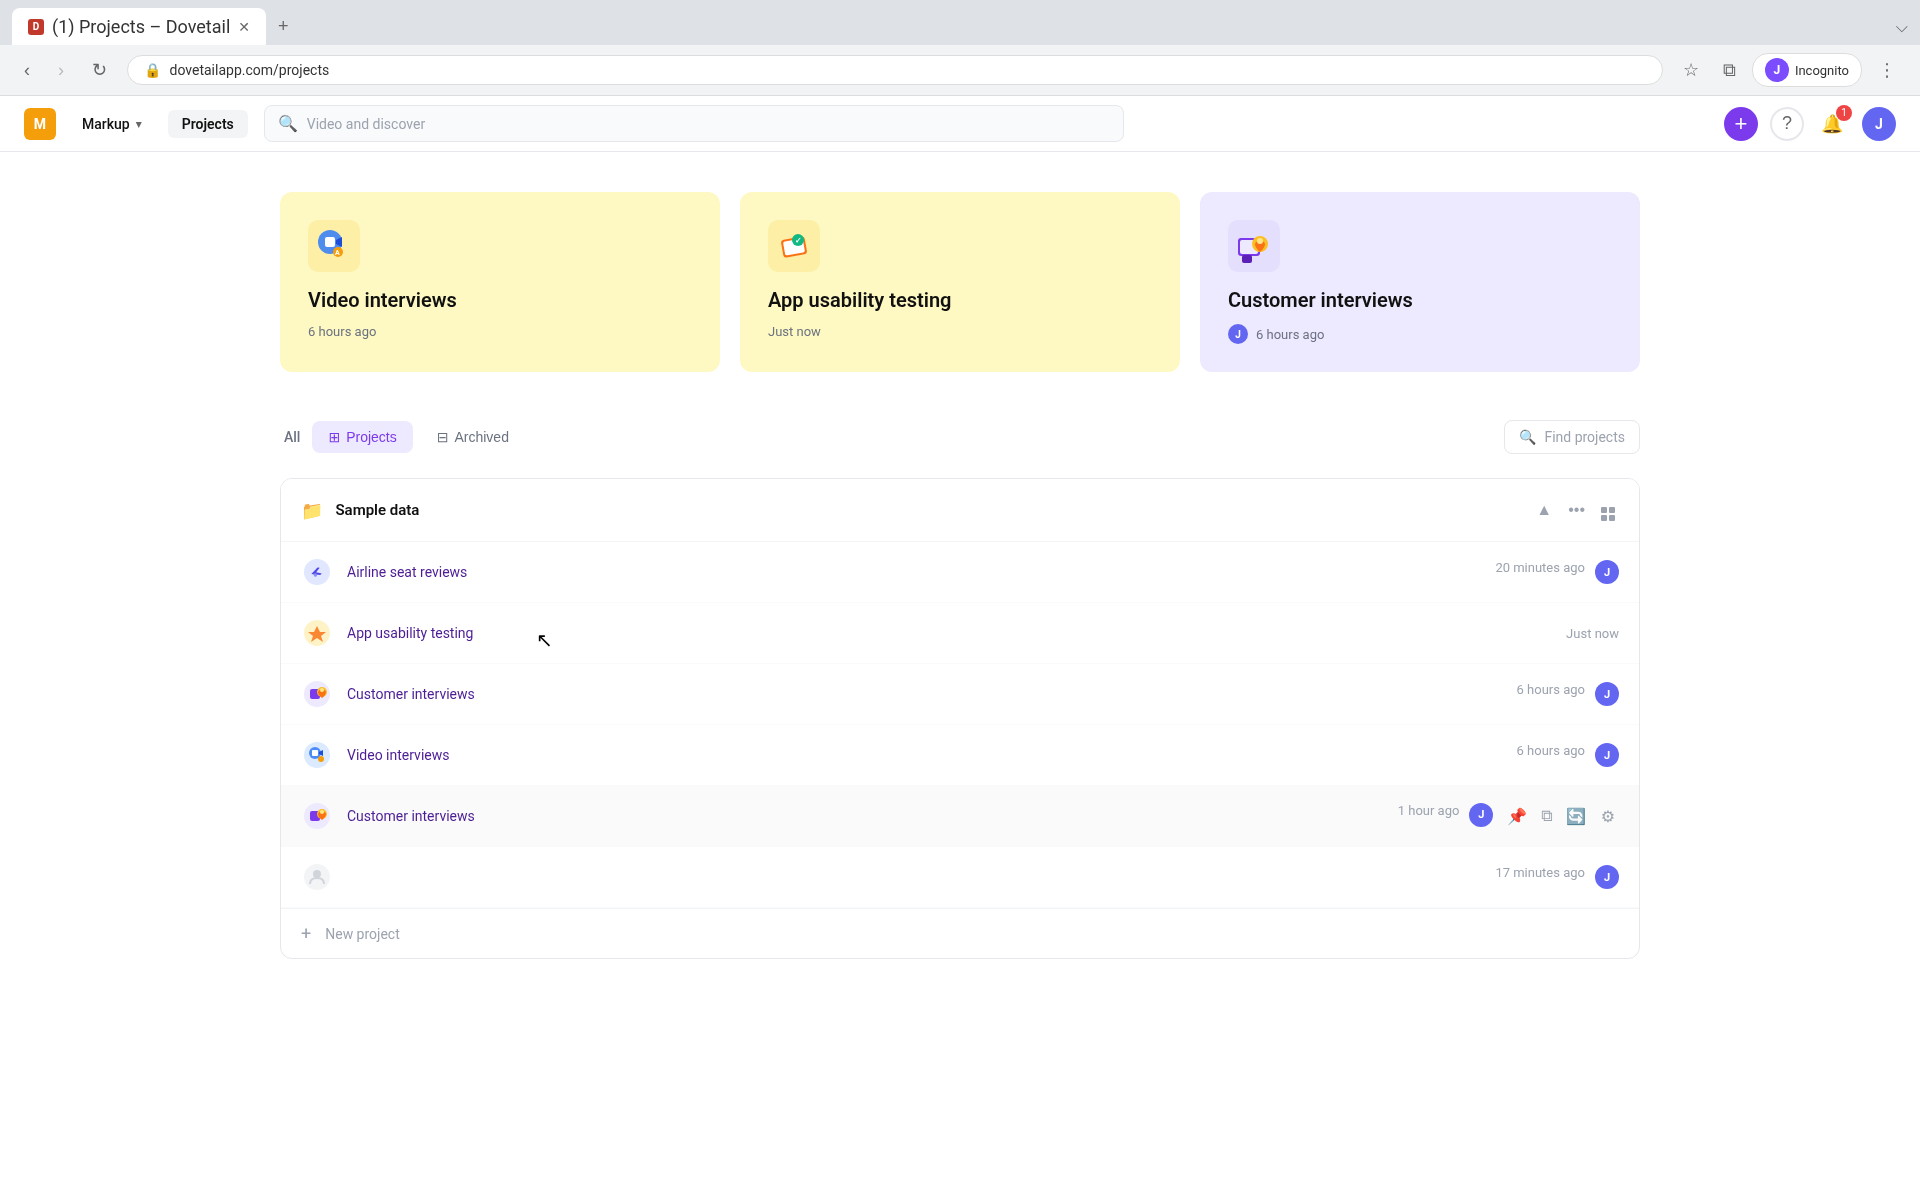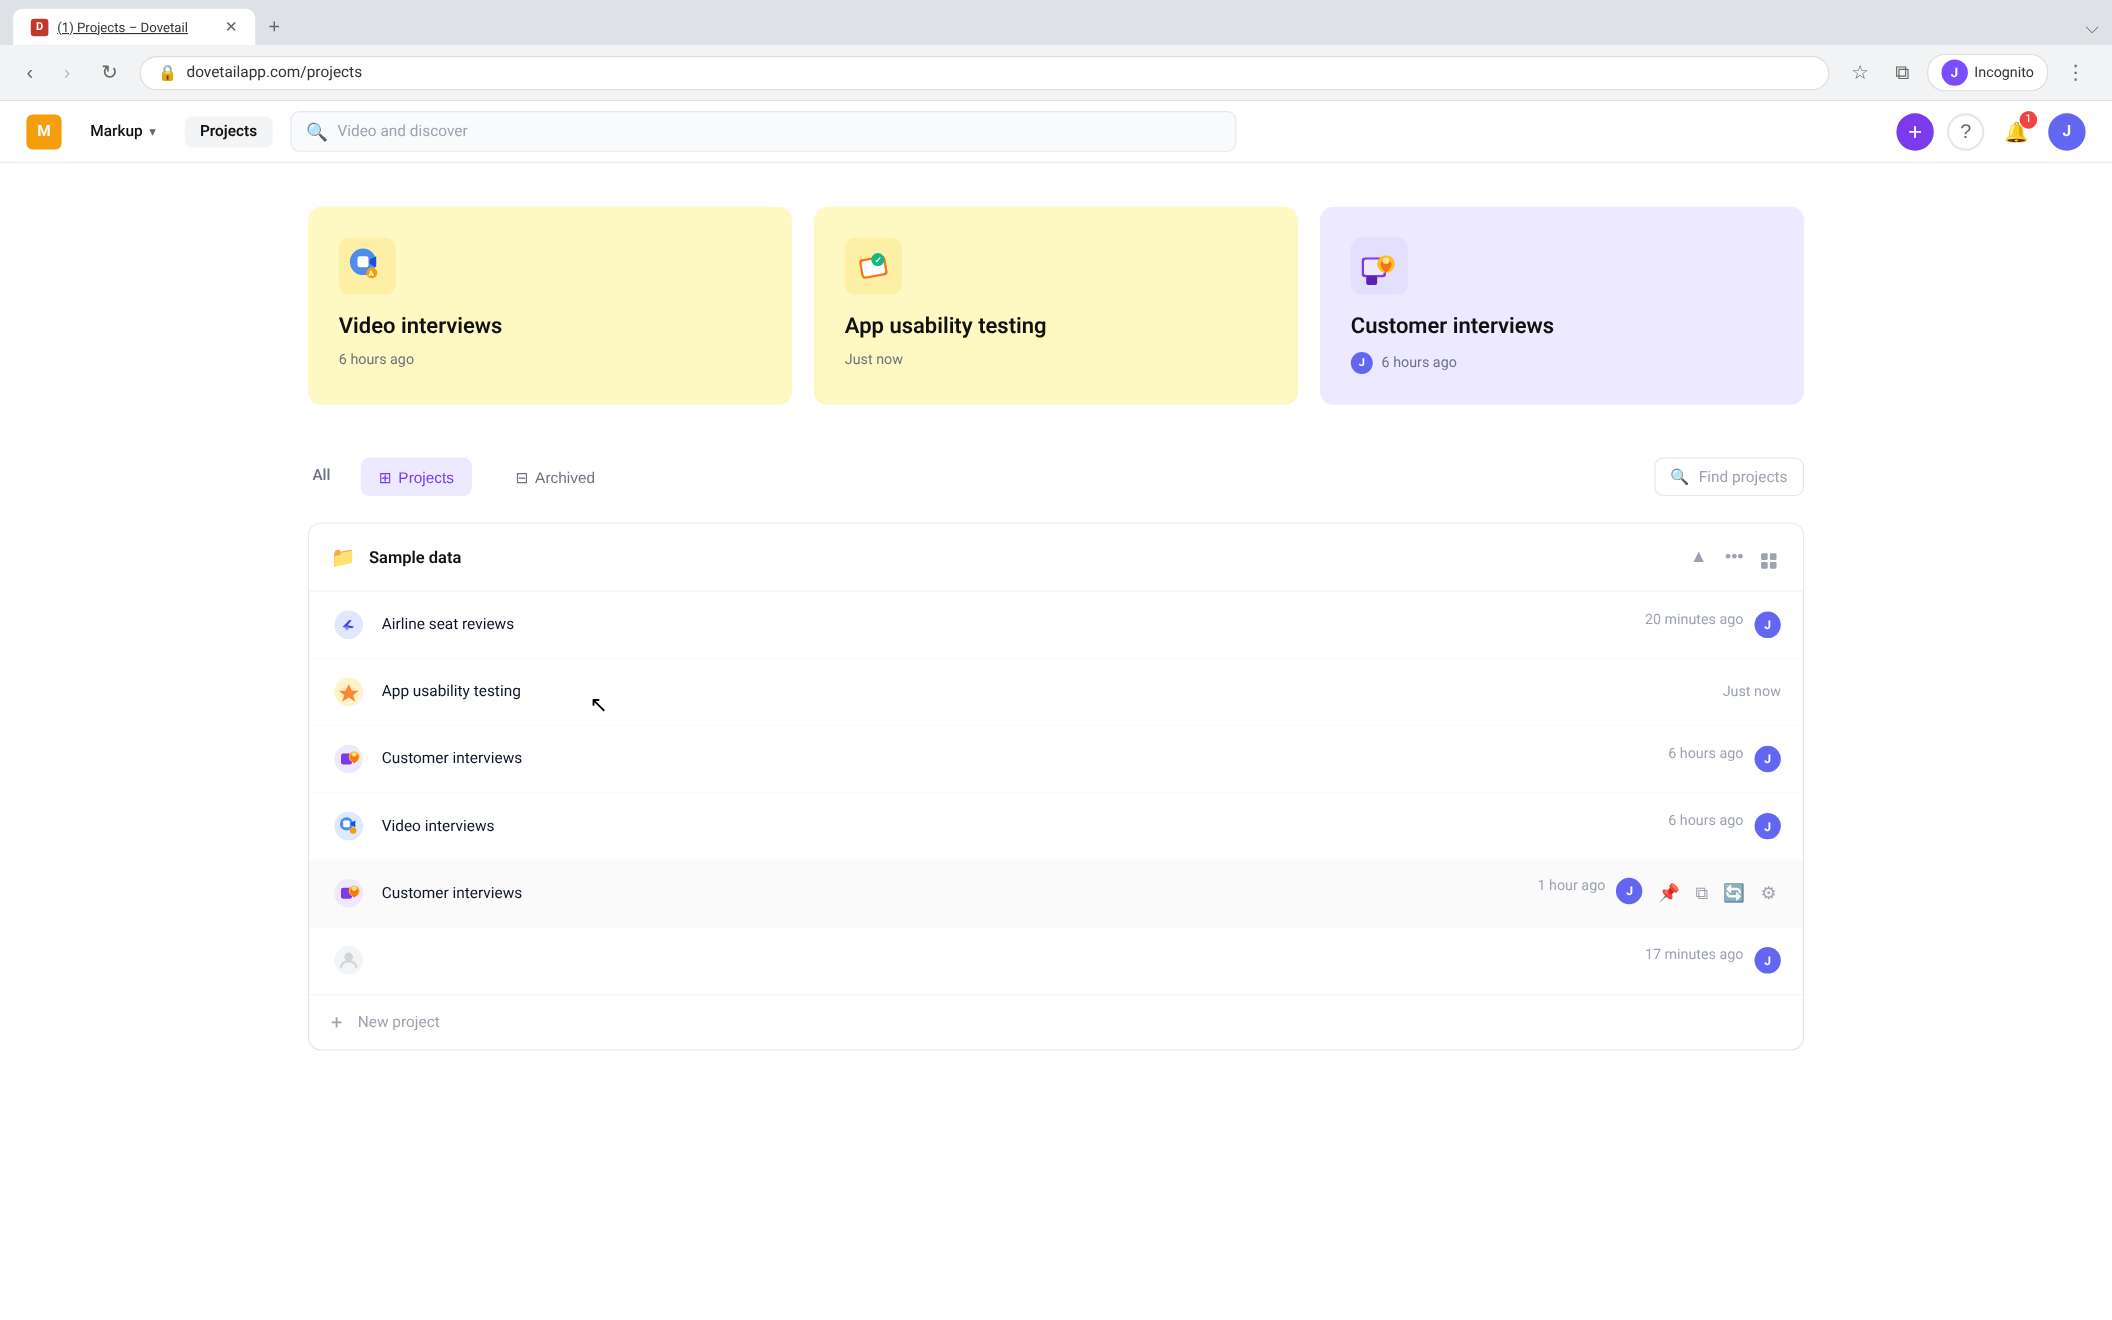--- a/index.html
+++ b/index.html
@@ -45,58 +45,58 @@
     .project-card { flex: 1; border-radius: 12px; padding: 28px; cursor: pointer; transition: transform 0.1s; }
     .card-yellow { background: #fef9c3; }
     .card-yellow2 { background: #fef9c3; }
     .card-purple { background: #ede9fe; }
     .card-icon { width: 52px; height: 52px; margin-bottom: 16px; }
     .card-title { font-size: 20px; font-weight: 600; color: #111; margin-bottom: 12px; }
     .card-meta { display: flex; align-items: center; gap: 8px; font-size: 13px; color: #6b7280; }
     .card-avatar { width: 20px; height: 20px; border-radius: 50%; background: #6366f1; display: flex; align-items: center; justify-content: center; color: white; font-size: 10px; font-weight: bold; }
 
     
-    .filter-bar { display: flex; gap: 24px; margin-bottom: 24px; }
+    .filter-bar { display: flex; align-items: center; gap: 8px; margin-bottom: 24px; }
     .filter-tab { padding: 8px 16px; border-radius: 8px; font-size: 14px; font-weight: 500; cursor: pointer; border: none; background: none; color: #6b7280; display: flex; align-items: center; gap: 6px; }
     .filter-tab.active { background: #ede9fe; color: #7c3aed; }
     .filter-search { margin-left: auto; display: flex; align-items: center; background: #fff; border: 1px solid #e5e7eb; border-radius: 8px; padding: 8px 14px; gap: 8px; font-size: 14px; color: #9ca3af; }
     .filter-all { font-size: 14px; font-weight: 500; color: #6b7280; cursor: pointer; padding: 8px 4px; }
 
     
     .project-list-container { background: #fff; border: 1px solid #e5e7eb; border-radius: 12px; overflow: hidden; }
     .group-header { display: flex; align-items: center; padding: 16px 20px; gap: 12px; background: #fff; border-bottom: 1px solid #f3f4f6; }
     .folder-icon { color: #9ca3af; font-size: 18px; }
     .group-name { font-size: 15px; font-weight: 600; color: #111; flex: 1; }
     .group-actions { display: flex; align-items: center; gap: 8px; color: #9ca3af; }
     .group-action-btn { background: none; border: none; cursor: pointer; color: #9ca3af; font-size: 16px; padding: 4px; border-radius: 4px; }
 
     .project-row { display: flex; align-items: center; padding: 14px 20px; border-bottom: 1px solid #f9fafb; cursor: pointer; gap: 14px; }
     .project-row:last-child { border-bottom: none; }
     .project-row-icon { width: 32px; height: 32px; display: flex; align-items: center; justify-content: center; font-size: 20px; flex-shrink: 0; }
-    .project-row-name { font-size: 14px; color: #0f172a; font-weight: 400; flex: 1; }
+    .project-row-name { font-size: 14px; color: #4c1d95; font-weight: 400; flex: 1; }
     .project-row-meta { display: flex; gap: 10px; font-size: 13px; color: #9ca3af; margin-left: auto; }
     .row-avatar { width: 24px; height: 24px; border-radius: 50%; background: #6366f1; display: flex; align-items: center; justify-content: center; color: white; font-size: 11px; font-weight: bold; }
     .row-actions { display: flex; align-items: center; gap: 6px; }
     .row-action-btn { background: none; border: none; cursor: pointer; color: #9ca3af; font-size: 16px; padding: 4px; border-radius: 4px; }
 
     .new-project-row { display: flex; align-items: center; padding: 14px 20px; cursor: pointer; gap: 14px; color: #9ca3af; font-size: 14px; border-top: 1px solid #f3f4f6; }
     .plus-icon { font-size: 18px; }
 
     
     .grid-icon { display: inline-grid; grid-template-columns: repeat(2,6px); gap: 2px; }
     .grid-dot { width: 6px; height: 6px; background: #9ca3af; border-radius: 1px; }
   </style>
 </head>
 <body>
 
 <div class="browser-chrome">
   <div class="tab-bar">
     <div class="tab">
       <span class="favicon" style="background:#c0392b;width:16px;height:16px;border-radius:3px;display:inline-flex;align-items:center;justify-content:center;color:white;font-size:10px;font-weight:bold;">D</span>
-      <span style="font-size:12px;color:#333;text-decoration:underline;">(1) Projects – Dovetail</span>
+      <span style="font-size:18px;color:#333;">(1) Projects – Dovetail</span>
       <span class="close-tab" style="margin-left:auto;color:#666;font-size:14px;">✕</span>
     </div>
     <button class="new-tab">+</button>
     <span class="tab-extend" style="margin-left:auto;font-size:16px;color:#666;">⌵</span>
   </div>
   <div class="nav-bar">
     <button class="nav-btn">‹</button>
     <button class="nav-btn" style="opacity:0.4;">›</button>
     <button class="nav-btn">↻</button>
     <div class="address-bar">

